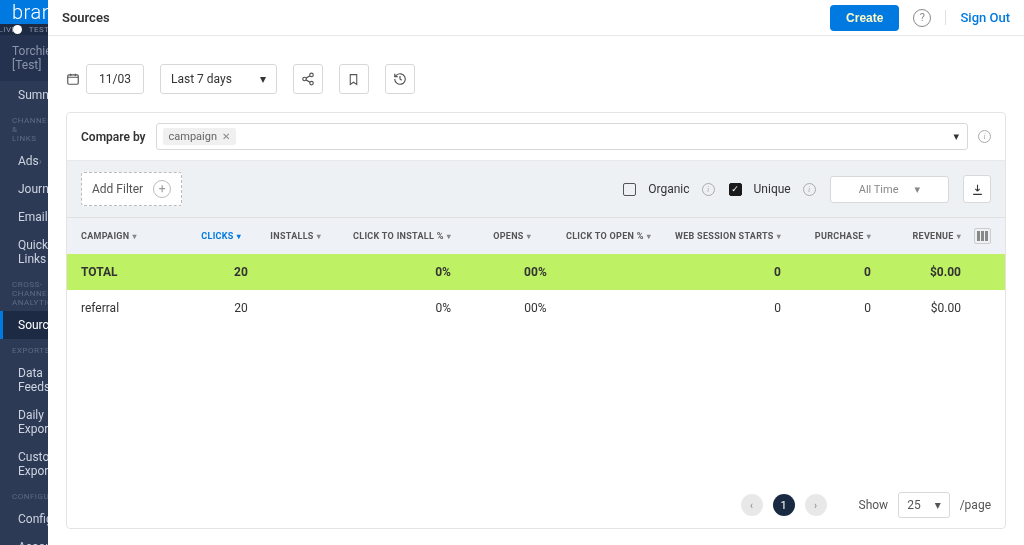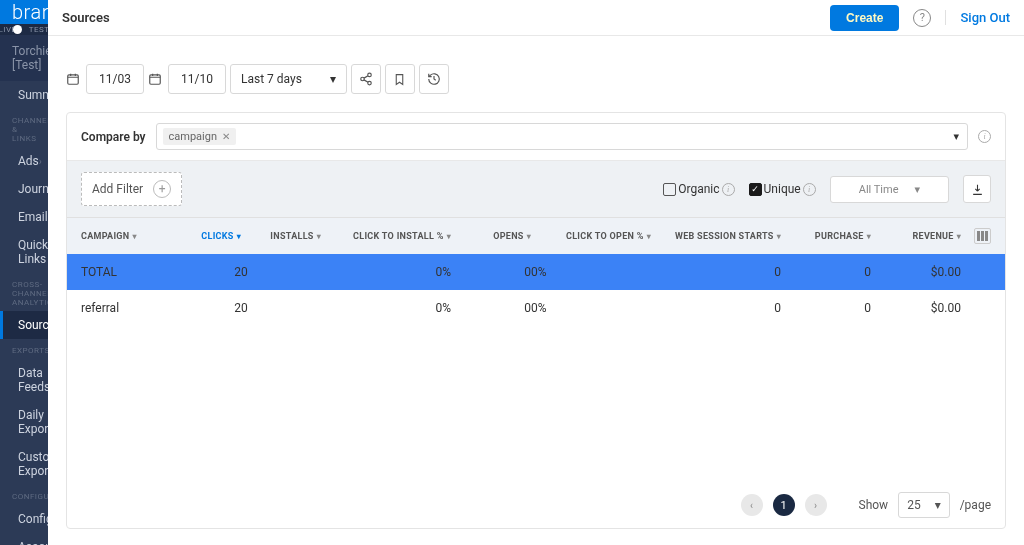--- a/index.html
+++ b/index.html
@@ -26,42 +26,42 @@
 .topbar { height: 36px; border-bottom: 1px solid #e8e8e8; display: flex; align-items: center; padding: 0 14px; justify-content: space-between; }
 .page-title { font-size: 13px; font-weight: 600; color: #333; }
 .topbar-right { display: flex; align-items: center; gap: 14px; }
 .btn-create { background: #0079e0; color: #fef9c3; border: none; border-radius: 4px; padding: 6px 16px; font-size: 12px; font-weight: 600; cursor: pointer; }
 .help-icon { width: 18px; height: 18px; border: 1.5px solid #888; border-radius: 50%; display: flex; align-items: center; justify-content: center; font-size: 11px; color: #888; cursor: pointer; }
 .signout { color: #0079e0; font-size: 13px; font-weight: 500; cursor: pointer; border-left: 1px solid #e0e0e0; padding-left: 14px; }
 
 .content { flex: 1; padding: 28px 18px 18px; overflow: auto; }
 
 
-.toolbar { display: flex; gap: 4px; align-items: center; margin-bottom: 18px; }
+.toolbar { display: flex; gap: 16px; align-items: center; margin-bottom: 18px; }
 .date-group { display: flex; align-items: center; gap: 6px; }
 .cal-icon { color: #555; font-size: 14px; }
 .date-box { border: 1px solid #d8d8d8; border-radius: 3px; padding: 7px 10px; font-size: 12px; min-width: 58px; text-align: center; background: #fff; }
 .range-select { border: 1px solid #d8d8d8; border-radius: 3px; padding: 7px 10px; font-size: 12px; display: flex; align-items: center; gap: 28px; background: #fff; cursor: pointer; }
 .icon-btn { border: 1px solid #d8d8d8; border-radius: 3px; width: 30px; height: 30px; display: flex; align-items: center; justify-content: center; background: #fff; cursor: pointer; color: #555; }
 
 
 .panel { border: 1px solid #e4e4e4; border-radius: 4px; background: #fff; }
 .compare-row { display: flex; align-items: center; padding: 10px 14px; border-bottom: 1px solid #e8e8e8; gap: 10px; }
 .compare-label { font-size: 12px; font-weight: 600; color: #333; }
 .compare-input { flex: 1; border: 1px solid #d8d8d8; border-radius: 3px; padding: 4px 6px; display: flex; align-items: center; gap: 6px; position: relative; }
 .chip { background: #f0f0f0; border-radius: 2px; padding: 2px 6px; font-size: 11px; color: #666; display: flex; align-items: center; gap: 5px; }
 .chip-x { cursor: pointer; color: #888; font-size: 10px; }
 .compare-caret { position: absolute; right: 8px; color: #333; font-size: 11px; }
 .info-icon { width: 13px; height: 13px; border: 1px solid #aaa; border-radius: 50%; display: inline-flex; align-items: center; justify-content: center; font-size: 8px; color: #aaa; font-style: italic; font-family: serif; }
 
 .filter-row { background: #eef1f4; padding: 11px 14px; display: flex; align-items: center; justify-content: space-between; border-bottom: 1px solid #e0e0e0; }
 .add-filter { border: 1px dashed #bbb; border-radius: 3px; padding: 7px 10px; display: flex; align-items: center; gap: 10px; font-size: 12px; color: #555; cursor: pointer; background: #fff; }
 .plus-circle { width: 18px; height: 18px; border: 1px solid #bbb; border-radius: 50%; display: flex; align-items: center; justify-content: center; font-size: 12px; color: #999; }
 .filter-right { display: flex; align-items: center; gap: 14px; }
-.checkbox-group { display: flex; align-items: center; gap: 2px; font-size: 12px; color: #333; }
+.checkbox-group { display: flex; align-items: center; gap: 12px; font-size: 12px; color: #333; }
 .checkbox { width: 13px; height: 13px; border: 1.5px solid #555; border-radius: 2px; display: flex; align-items: center; justify-content: center; cursor: pointer; }
 .checkbox.checked { background: #1a1a1a; border-color: #1a1a1a; color: #fff; font-size: 9px; }
 .time-select { border: 1px solid #d8d8d8; border-radius: 3px; padding: 6px 28px; font-size: 11px; color: #888; display: flex; align-items: center; gap: 16px; background: #fff; cursor: pointer; }
 .download-btn { border: 1px solid #d8d8d8; border-radius: 3px; width: 28px; height: 28px; display: flex; align-items: center; justify-content: center; background: #fff; cursor: pointer; color: #333; }
 
 
 .table-wrap { }
 .thead { background: #eef2f7; display: flex; align-items: center; padding: 10px 14px; font-size: 9px; font-weight: 700; color: #555; text-transform: uppercase; letter-spacing: 0.3px; }
 .th { display: flex; align-items: center; gap: 3px; }
 .th.sorted { color: #0079e0; }
@@ -75,21 +75,21 @@
 .c-clicks { width: 70px; text-align: right; justify-content: flex-end; }
 .c-installs { width: 80px; text-align: left; justify-content: flex-end; }
 .c-cti { width: 130px; text-align: right; justify-content: flex-end; }
 .c-opens { width: 80px; text-align: right; justify-content: flex-end; padding-left: 43px; }
 .c-cto { width: 120px; text-align: left; justify-content: flex-end; }
 .c-wss { width: 130px; text-align: right; justify-content: flex-end; }
 .c-purchase { width: 90px; text-align: right; justify-content: flex-end; }
 .c-revenue { width: 90px; text-align: right; justify-content: flex-end; }
 
 .trow { display: flex; align-items: center; padding: 11px 14px; font-size: 12px; color: #333; }
-.trow.total { background: #3b82f6; font-weight: 400; }
+.trow.total { background: #bef264; font-weight: 700; }
 .trow .cell { }
 .trow .c-campaign { text-transform: none; }
 
 
 .pagination { display: flex; justify-content: flex-end; align-items: center; gap: 10px; padding: 16px 14px 10px; font-size: 12px; color: #555; }
 .page-nav { width: 22px; height: 22px; border-radius: 50%; background: #e8e8e8; display: flex; align-items: center; justify-content: center; font-size: 10px; color: #888; cursor: pointer; }
 .page-num { width: 22px; height: 22px; border-radius: 50%; background: #1a2942; color: #fff; display: flex; align-items: center; justify-content: center; font-size: 11px; }
 .page-size { border: 1px solid #d8d8d8; border-radius: 3px; padding: 5px 8px; display: flex; align-items: center; gap: 14px; background: #fff; cursor: pointer; }
 
 svg { display: block; }
@@ -176,29 +176,20 @@
 
       <div class="toolbar">
         <div class="date-group">
           <span class="cal-icon">
             <svg width="14" height="14" viewBox="0 0 24 24" fill="none" stroke="#555" stroke-width="2">
                 <rect x="3" y="5" width="18" height="16" rx="2"></rect>
                 <path d="M3 9h18M8 3v4M16 3v4"></path>
               </svg>
           </span>
           <div class="date-box">11/03</div>
-        </div>
-        <div class="date-group">
-          <span class="cal-icon">
-            <svg width="14" height="14" viewBox="0 0 24 24" fill="none" stroke="#555" stroke-width="2">
-                <rect x="3" y="5" width="18" height="16" rx="2"></rect>
-                <path d="M3 9h18M8 3v4M16 3v4"></path>
-              </svg>
-          </span>
-          <div class="date-box">11/10</div>
         </div>
         <div class="range-select">
           <span>Last 7 days</span>
           <span>▾</span>
         </div>
         <div class="icon-btn">
           <svg width="14" height="14" viewBox="0 0 24 24" fill="none" stroke="#555" stroke-width="2">
               <circle cx="18" cy="5" r="3"></circle>
               <circle cx="6" cy="12" r="3"></circle>
               <circle cx="18" cy="19" r="3"></circle>

